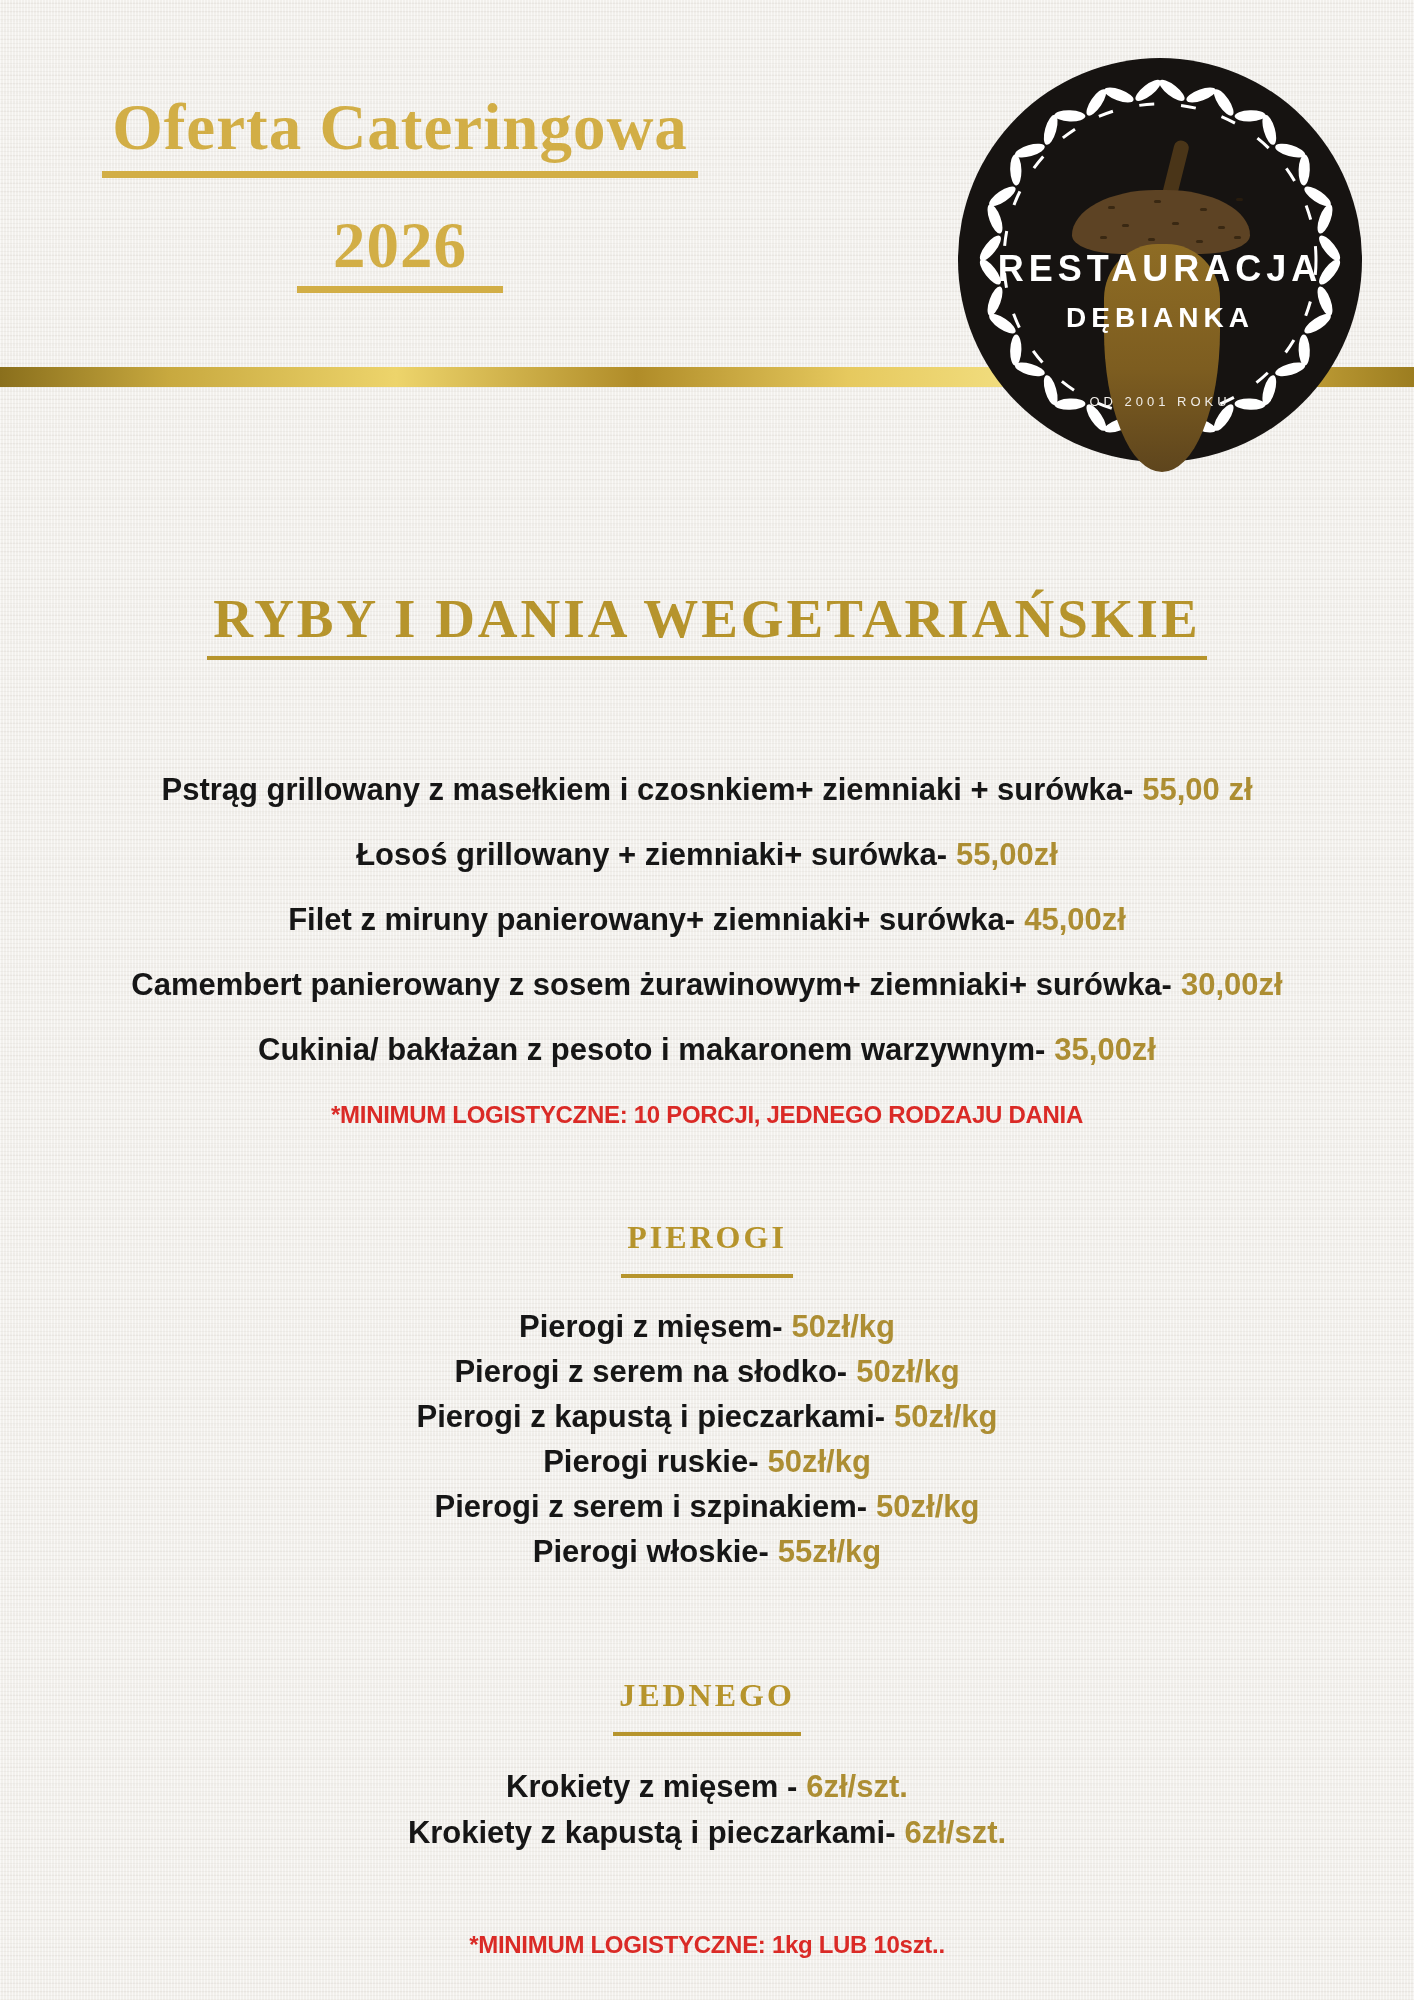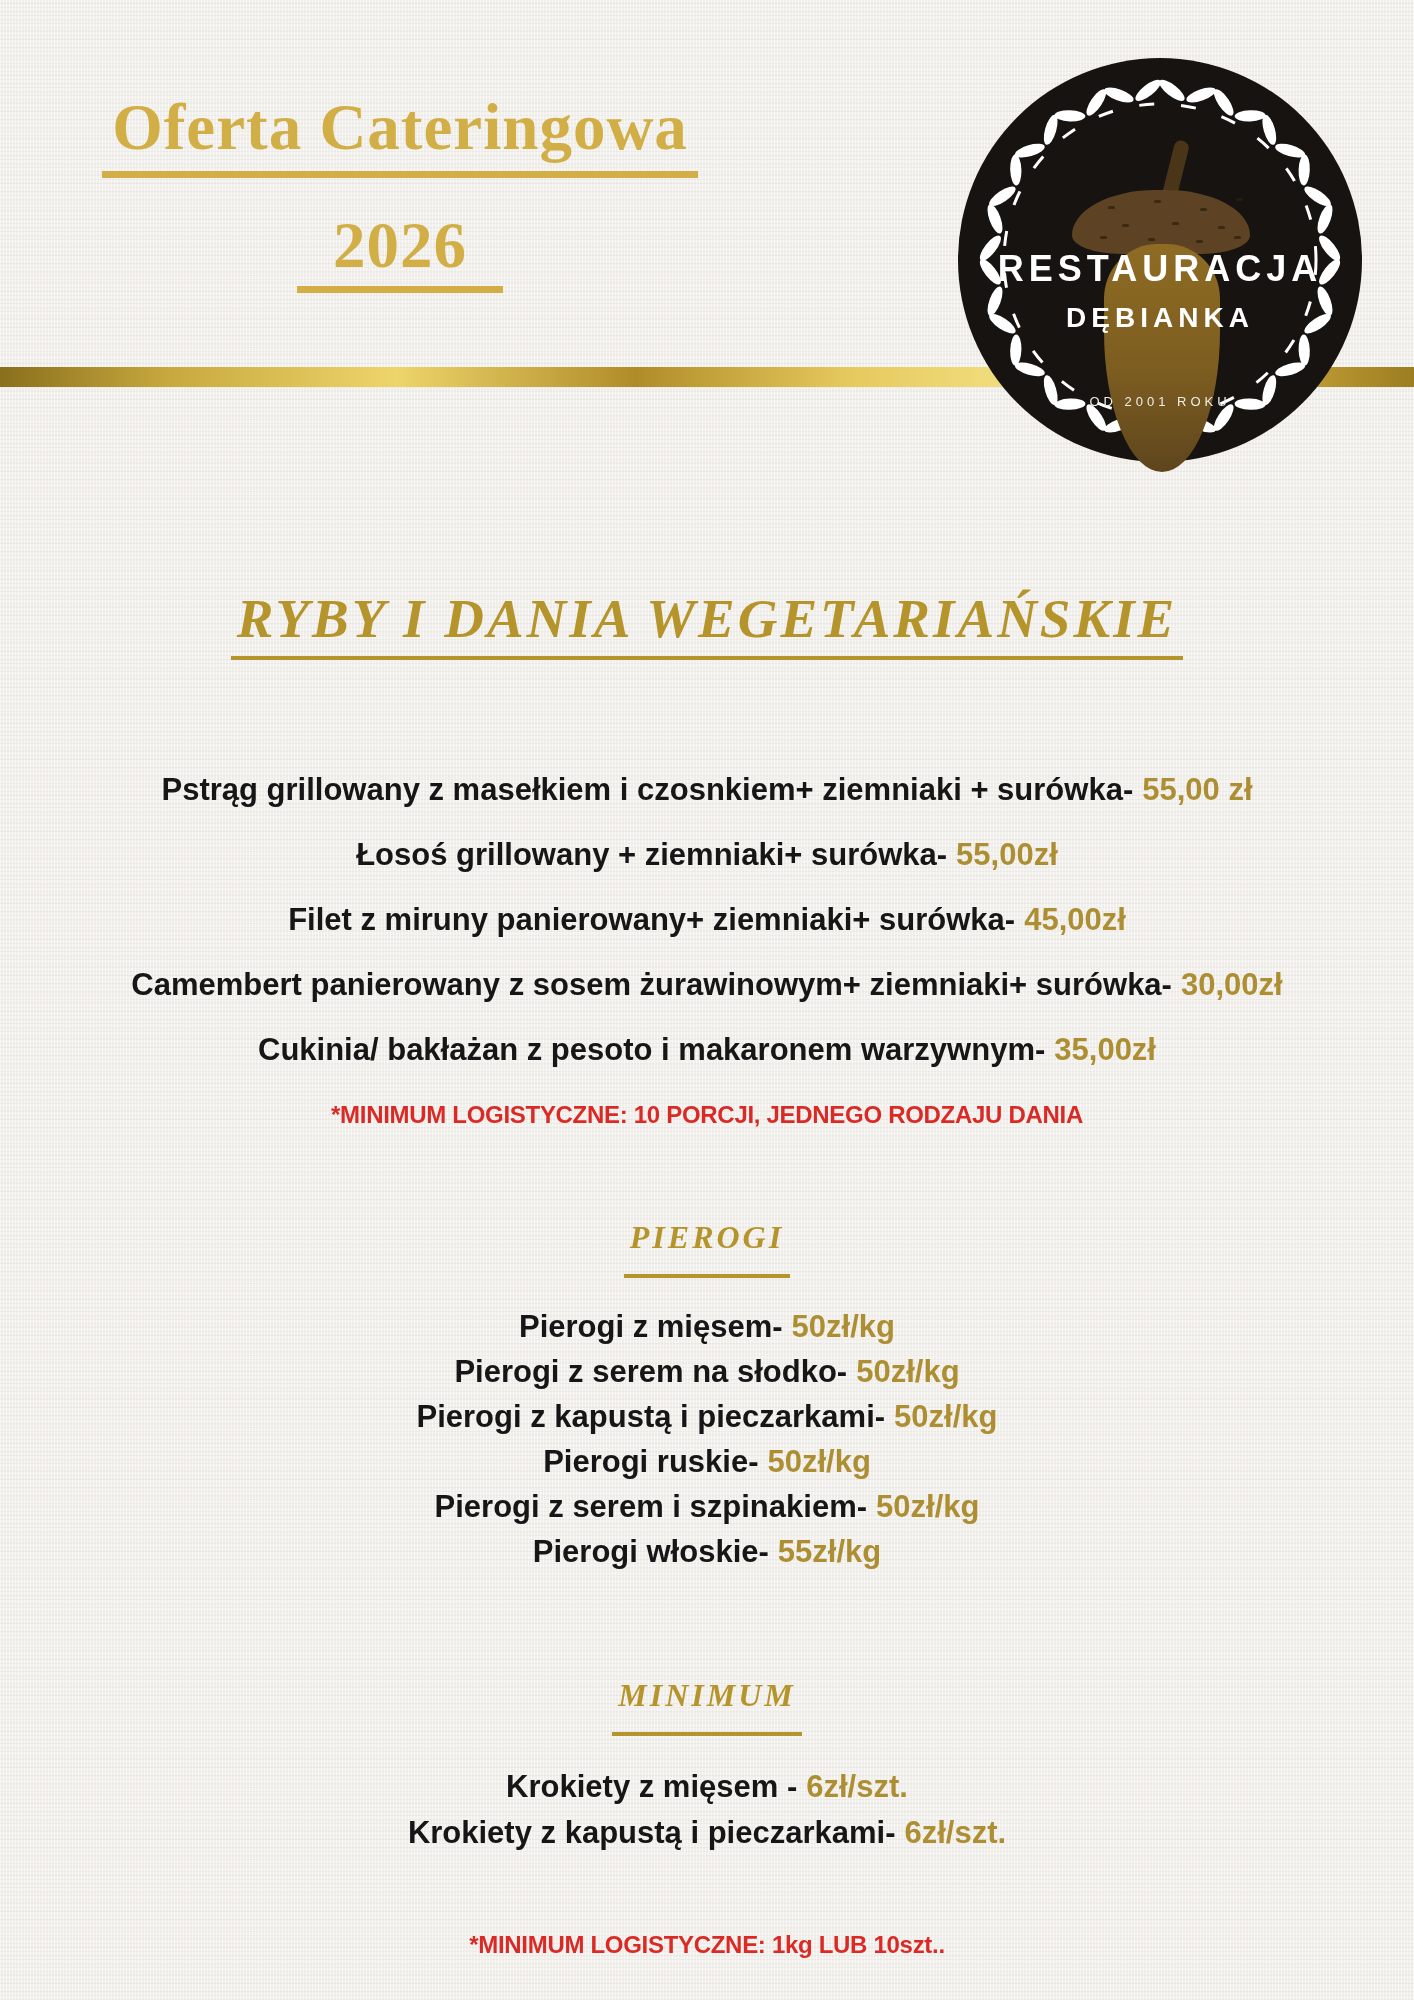--- a/index.html
+++ b/index.html
@@ -66,21 +66,21 @@
     border-radius:46% 46% 50% 50% / 24% 24% 62% 62%;
   }
   .logo-text{position:absolute;width:100%;text-align:center;color:#ffffff;z-index:5;}
   .logo-name1{top:190px;font-size:36px;letter-spacing:5px;font-weight:bold;}
   .logo-name2{top:244px;font-size:28px;letter-spacing:5px;font-weight:bold;}
   .logo-tagline{top:336px;font-size:13px;letter-spacing:4px;color:#f0ede8;}
 
   
   .sec-heading{
     position:absolute;left:0;width:1414px;text-align:center;z-index:2;
-    font-family:"Liberation Serif","DejaVu Serif",serif;font-weight:bold;color:#b6942c;font-style:italic;
+    font-family:"Liberation Serif","DejaVu Serif",serif;font-weight:bold;color:#b6942c;
   }
   .sec-heading .u{
     display:inline-block;border-bottom:4px solid #b6942c;padding:0 6px 6px 6px;
     font-size:55px;line-height:62px;letter-spacing:3px;
   }
   #sec1-heading{top:588px;}
   #sec2-heading{top:1206px;}
   #sec3-heading{top:1664px;}
   #sec2-heading .u,#sec3-heading .u{font-size:32px;}
 
@@ -173,20 +173,20 @@
 
   <div class="sec-heading" id="sec2-heading"><span class="u">PIEROGI</span></div>
 
   <div class="item-line" style="top:1305px"><span>Pierogi z mięsem-</span><span class="item-price">50zł/kg</span></div>
   <div class="item-line" style="top:1350px"><span>Pierogi z serem na słodko-</span><span class="item-price">50zł/kg</span></div>
   <div class="item-line" style="top:1395px"><span>Pierogi z kapustą i pieczarkami-</span><span class="item-price">50zł/kg</span></div>
   <div class="item-line" style="top:1440px"><span>Pierogi ruskie-</span><span class="item-price">50zł/kg</span></div>
   <div class="item-line" style="top:1485px"><span>Pierogi z serem i szpinakiem-</span><span class="item-price">50zł/kg</span></div>
   <div class="item-line" style="top:1530px"><span>Pierogi włoskie-</span><span class="item-price">55zł/kg</span></div>
 
-  <div class="sec-heading" id="sec3-heading"><span class="u">MINIMUM</span></div>
+  <div class="sec-heading" id="sec3-heading"><span class="u">JEDNEGO</span></div>
 
   <div class="item-line" style="top:1765px"><span>Krokiety z mięsem -</span><span class="item-price">6zł/szt.</span></div>
   <div class="item-line" style="top:1811px"><span>Krokiety z kapustą i pieczarkami-</span><span class="item-price">6zł/szt.</span></div>
 
   <div class="note" style="top:1922px">*MINIMUM LOGISTYCZNE: 1kg LUB 10szt..</div>
 
 </div>
 
 </body></html>

